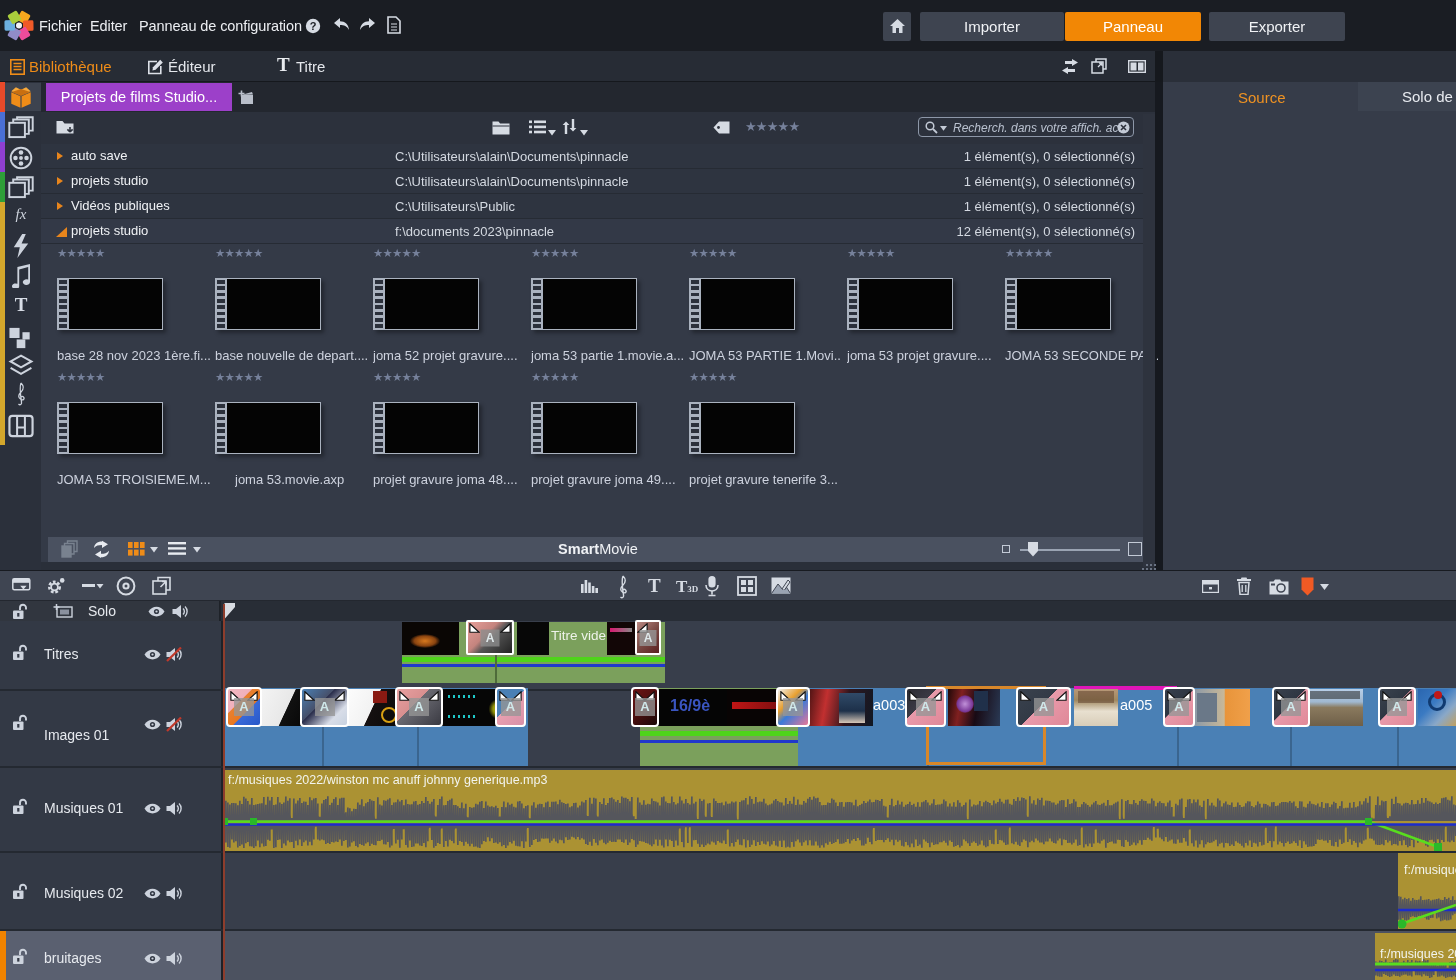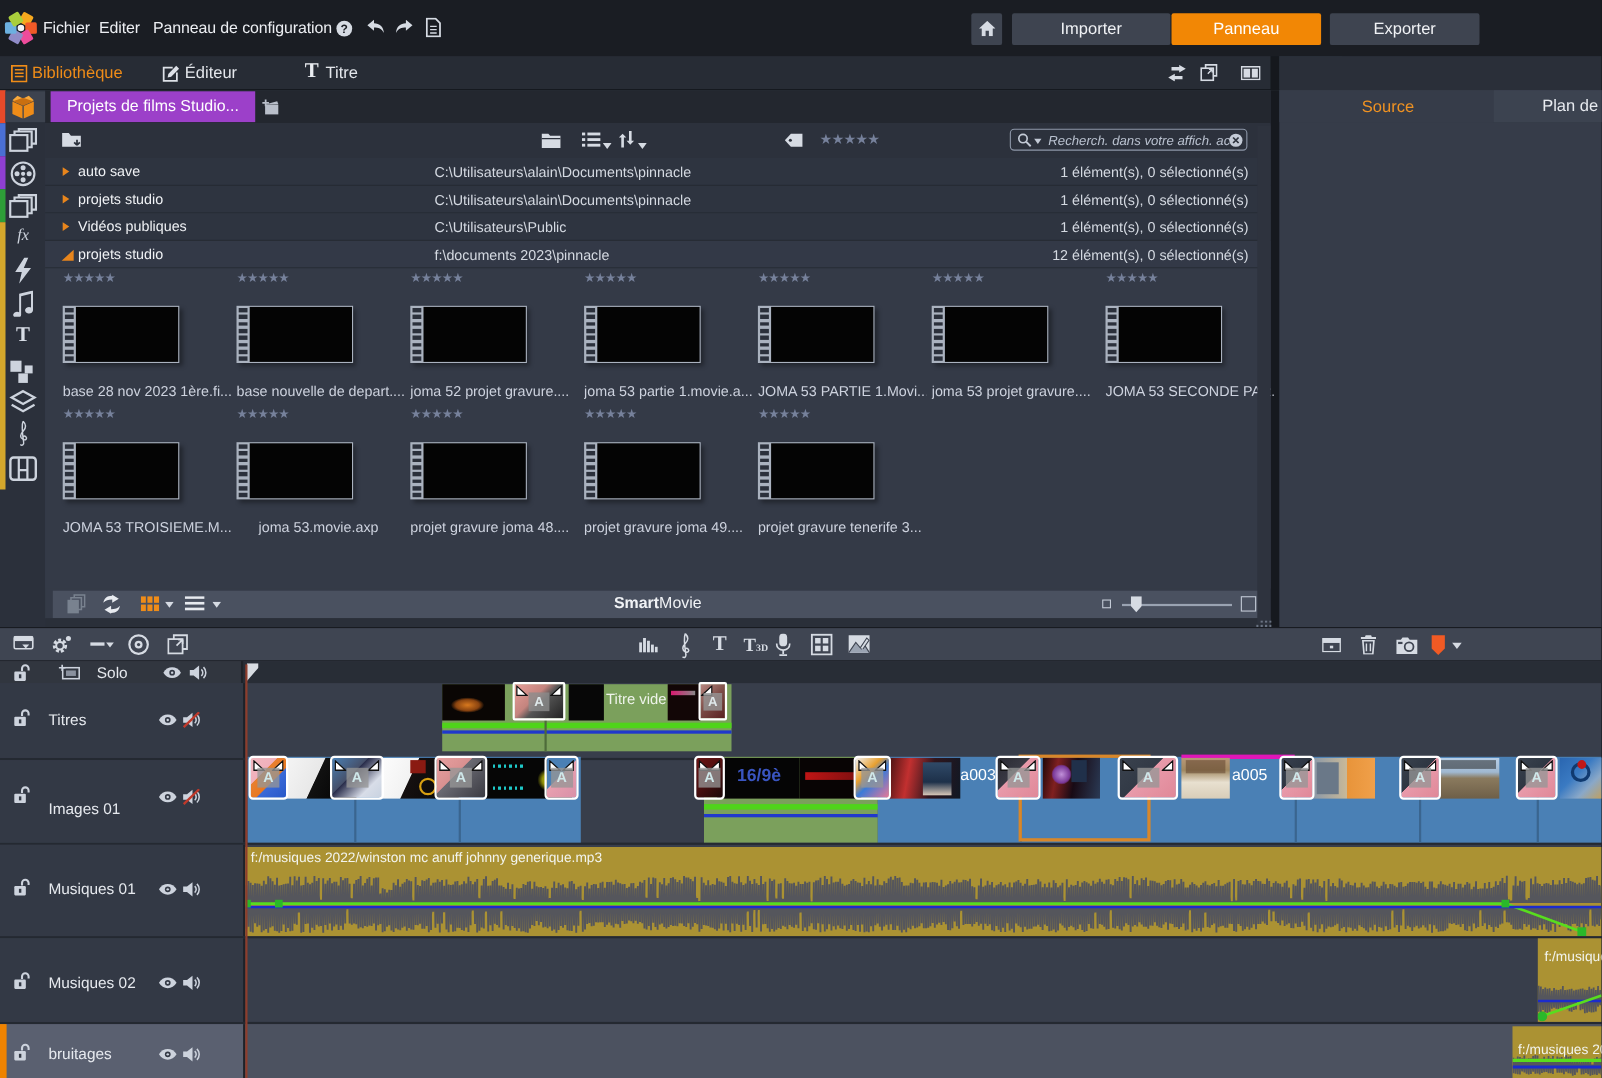--- a/index.html
+++ b/index.html
@@ -144,21 +144,21 @@
         <rect x="0.7" y="0.7" width="16.6" height="11.6" fill="none" stroke="#d6dbe3" stroke-width="1.4"></rect>
         <rect x="2.5" y="2.5" width="6" height="8" fill="#d6dbe3"></rect>
         <rect x="10" y="2.5" width="5.5" height="8" fill="#d6dbe3"></rect>
       </svg>
 </div>
 
 <div id="main">
   <div id="rpanel">
     <div class="rtabs"></div>
     <div class="src">Source</div>
-    <div class="pde">Plan de</div>
+    <div class="pde">Solo de</div>
   </div>
   <div id="libhead"></div>
   <div id="sidebar">
     <div class="strip" style="top:0;height:30px;background:#e84a2a;"></div>
     <div class="strip" style="top:30px;height:30px;background:#4a6fd4;"></div>
     <div class="strip" style="top:60px;height:30px;background:#8f3fd1;"></div>
     <div class="strip" style="top:90px;height:30px;background:#2e9e38;"></div>
     <div class="strip" style="top:120px;height:243px;background:#d4a72c;"></div>
     <div class="abs" style="left:5px;top:1px;width:36px;height:28px;background:#3d434f;"></div>
 

